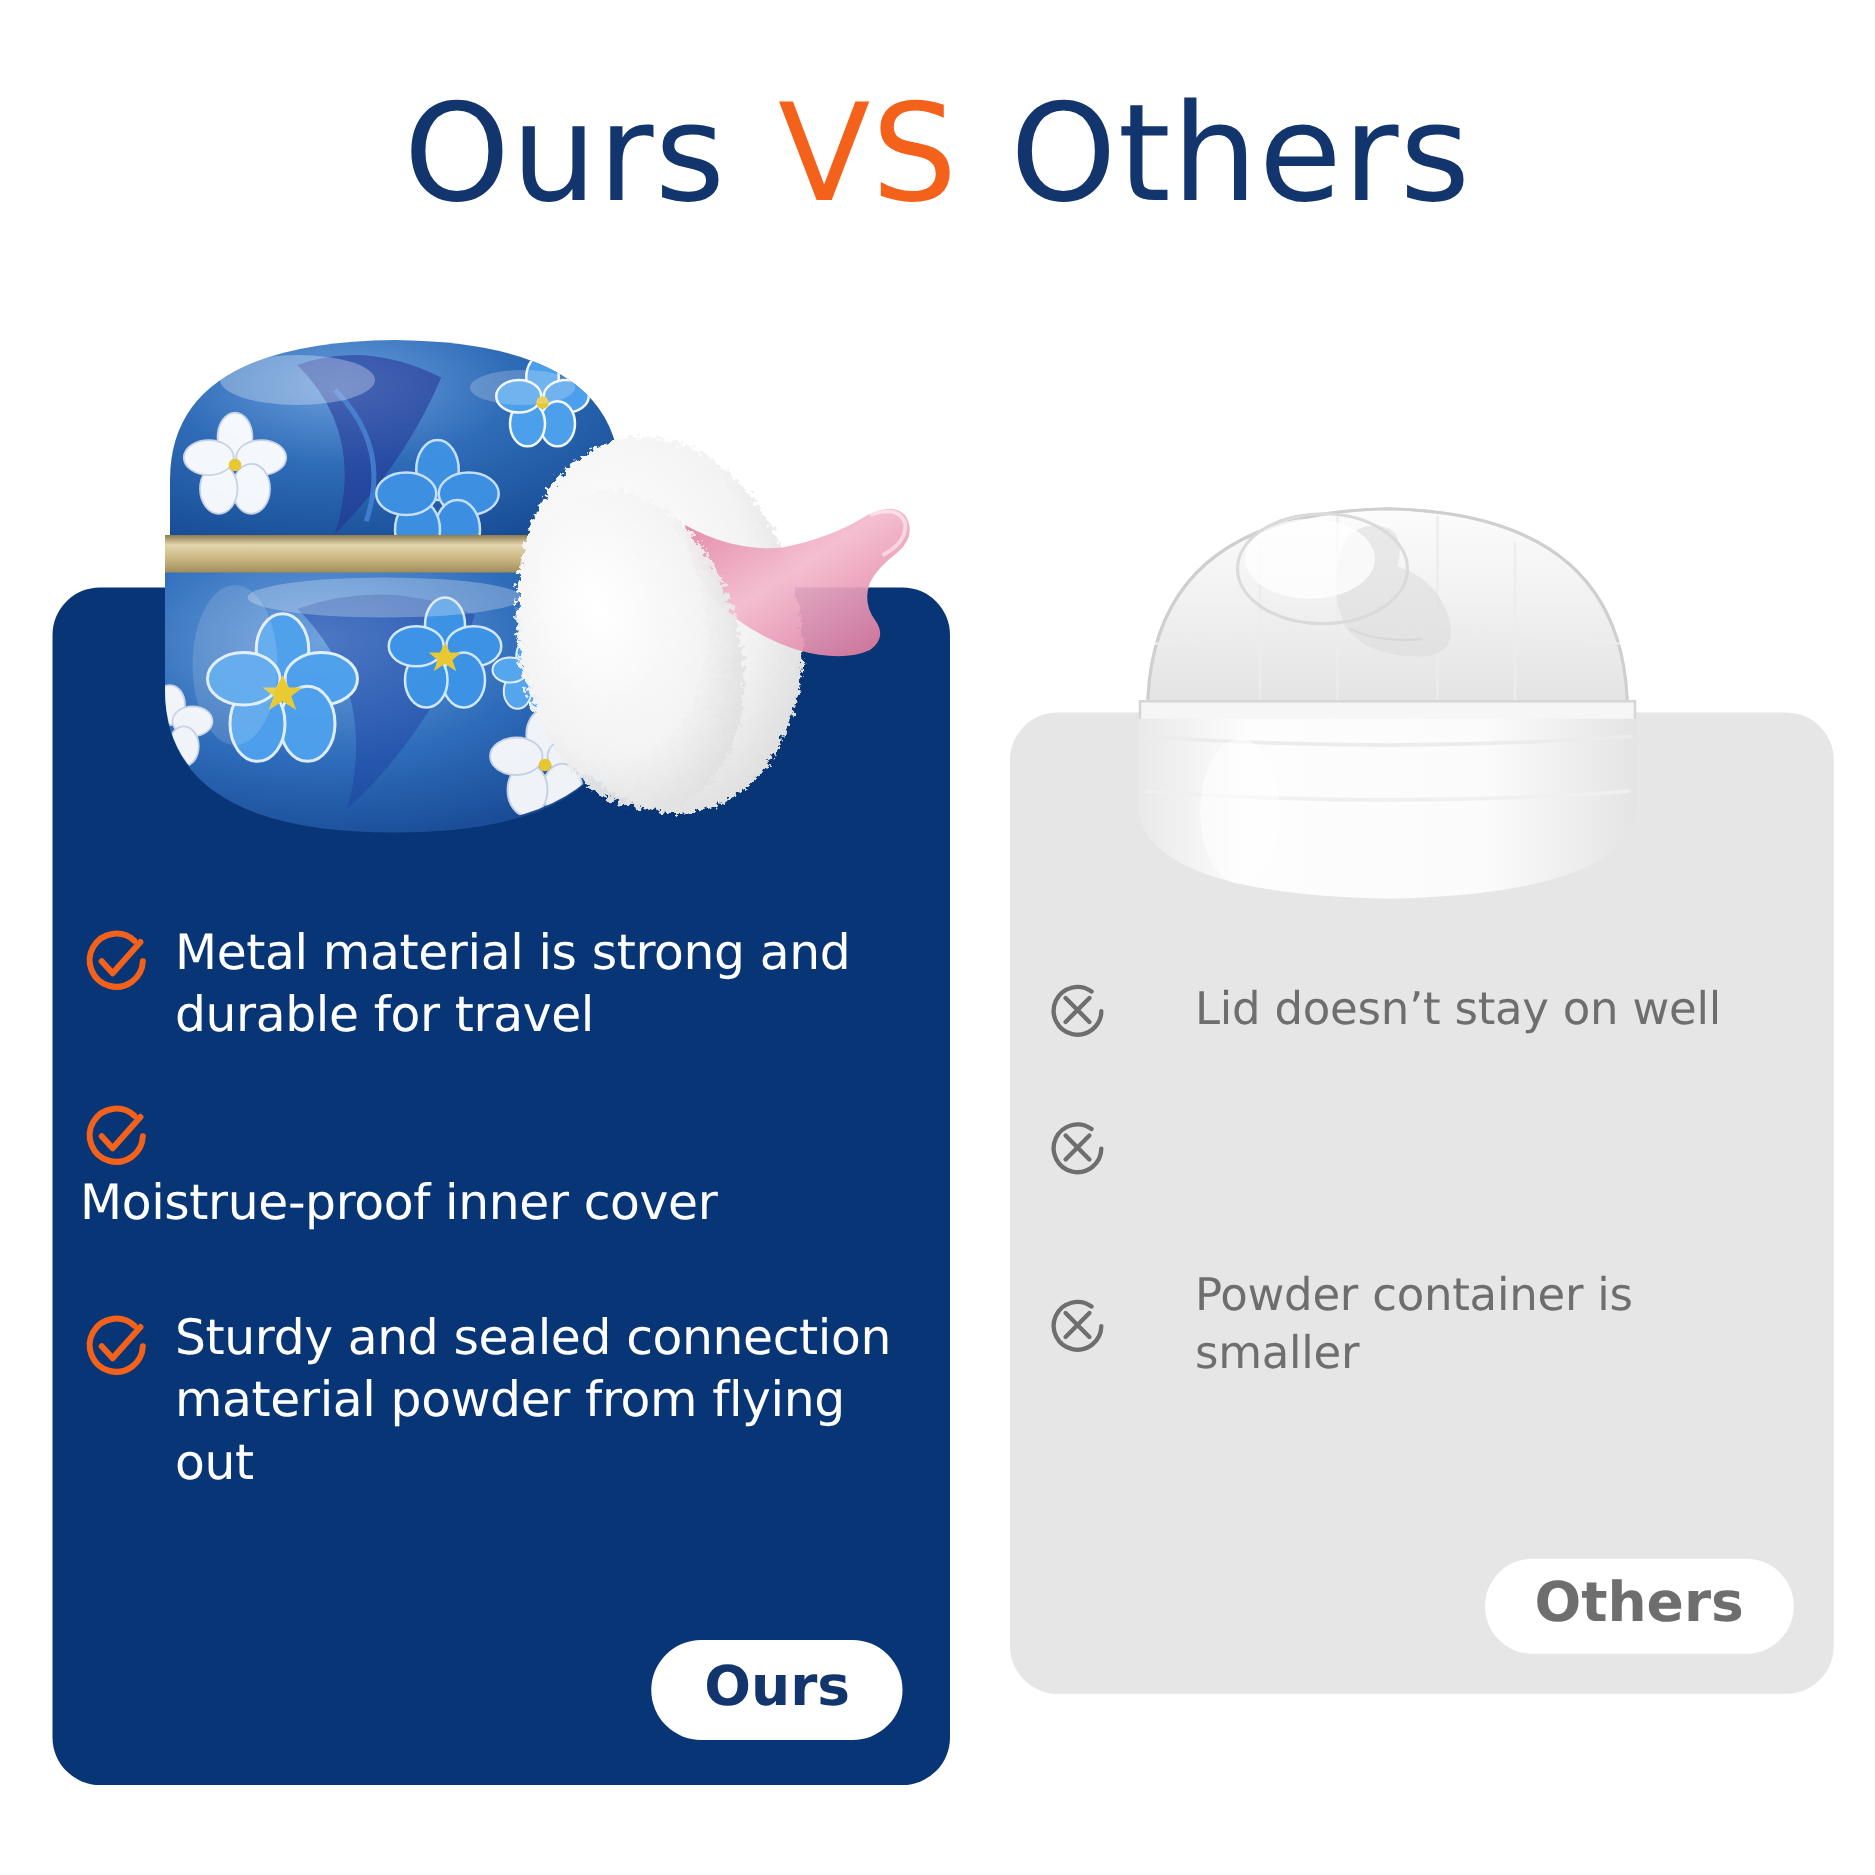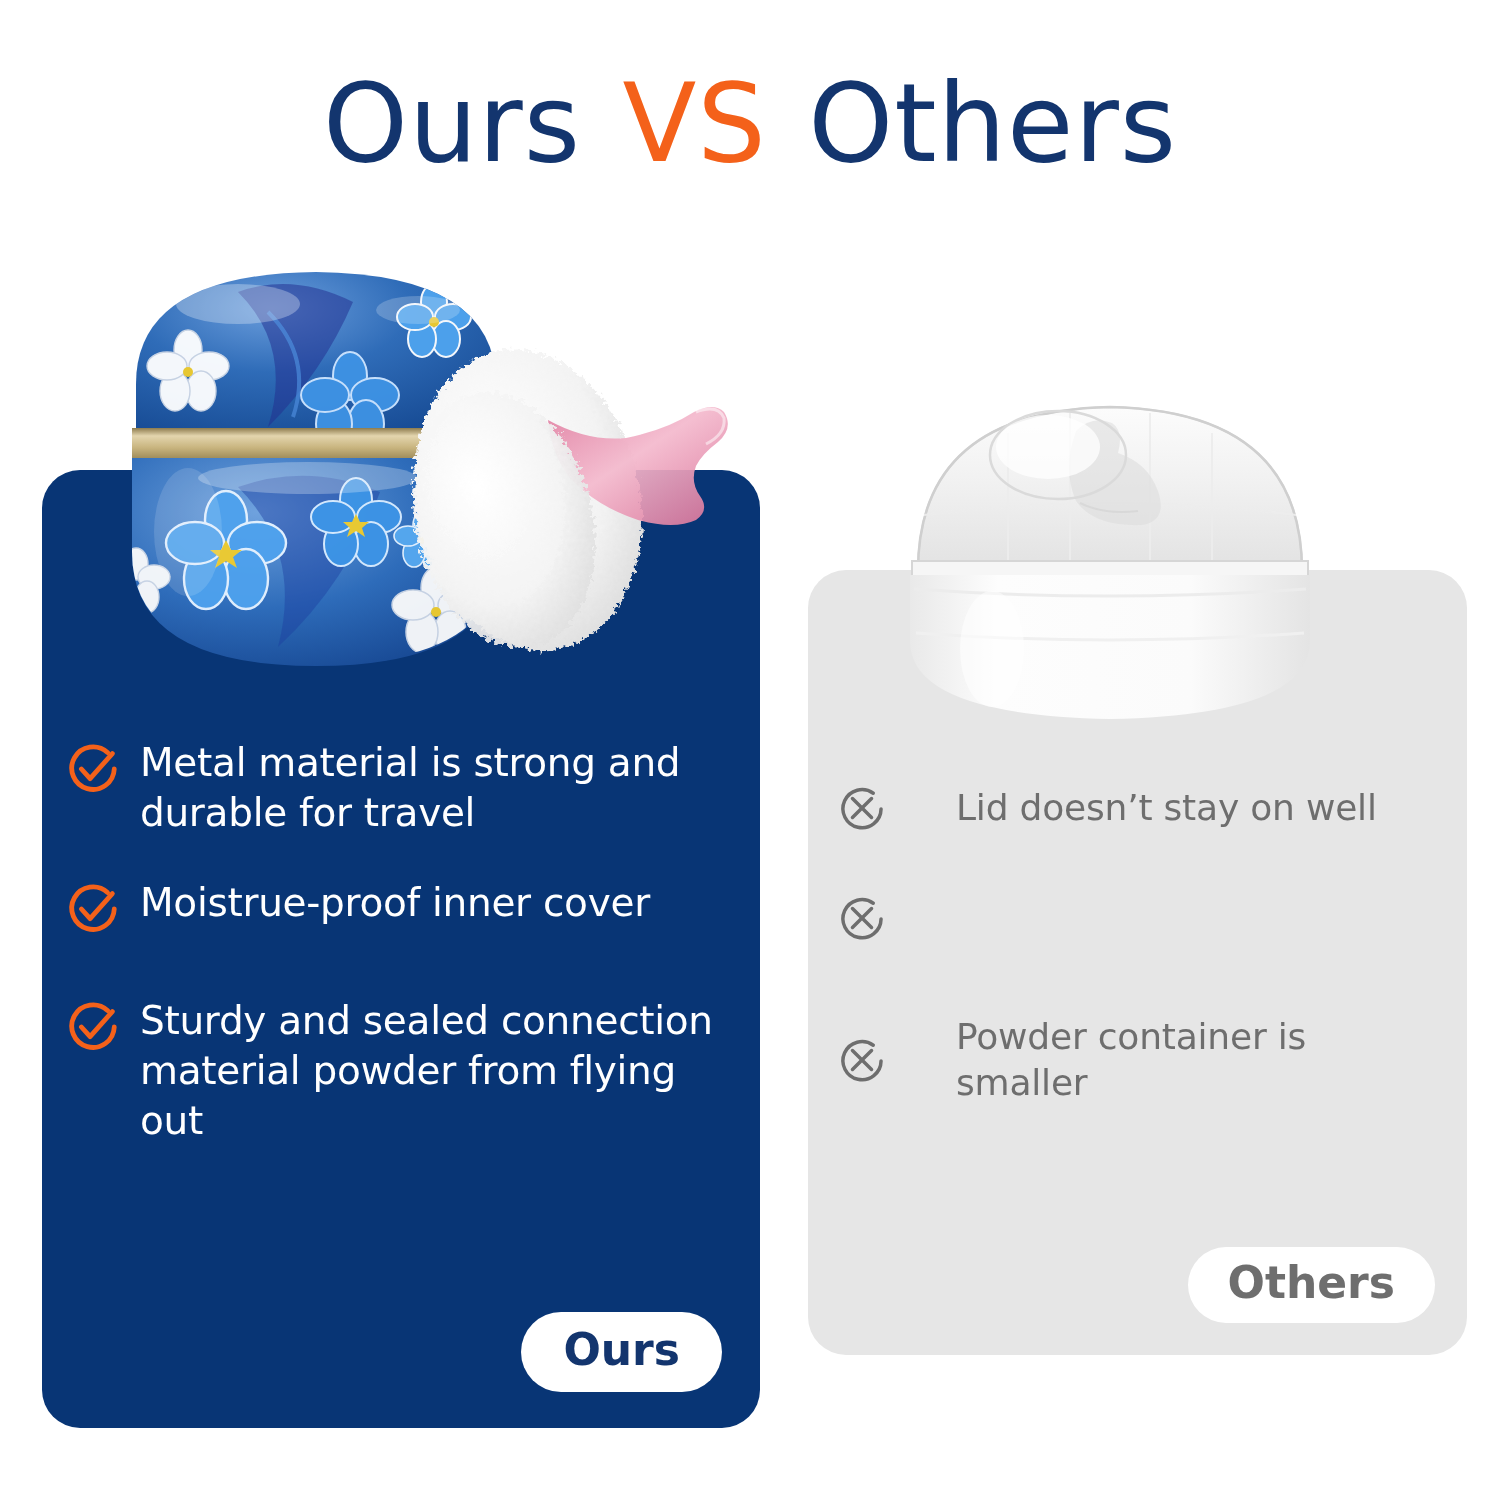--- a/index.html
+++ b/index.html
@@ -165,21 +165,21 @@
     <div class="feature-row">
       <span class="icon-wrap">
         <svg viewBox="0 0 60 60">
           <path d="M45 13 A22 22 0 1 0 52 30" fill="none" stroke="#F4611A" stroke-width="5" stroke-linecap="round"></path>
           <path d="M18 30 L27 40 L50 14" fill="none" stroke="#F4611A" stroke-width="5" stroke-linecap="round" stroke-linejoin="round"></path>
         </svg>
       </span>
       <span class="feature-text">Metal material is strong and durable for travel</span>
     </div>
 
-    <div class="feature-row" style="margin-bottom:58px;">
+    <div class="feature-row" style="margin-bottom:58px;flex-direction:column;">
       <span class="icon-wrap">
         <svg viewBox="0 0 60 60">
           <path d="M45 13 A22 22 0 1 0 52 30" fill="none" stroke="#F4611A" stroke-width="5" stroke-linecap="round"></path>
           <path d="M18 30 L27 40 L50 14" fill="none" stroke="#F4611A" stroke-width="5" stroke-linecap="round" stroke-linejoin="round"></path>
         </svg>
       </span>
       <span class="feature-text">Moistrue-proof inner cover</span>
     </div>
 
     <div class="feature-row">

